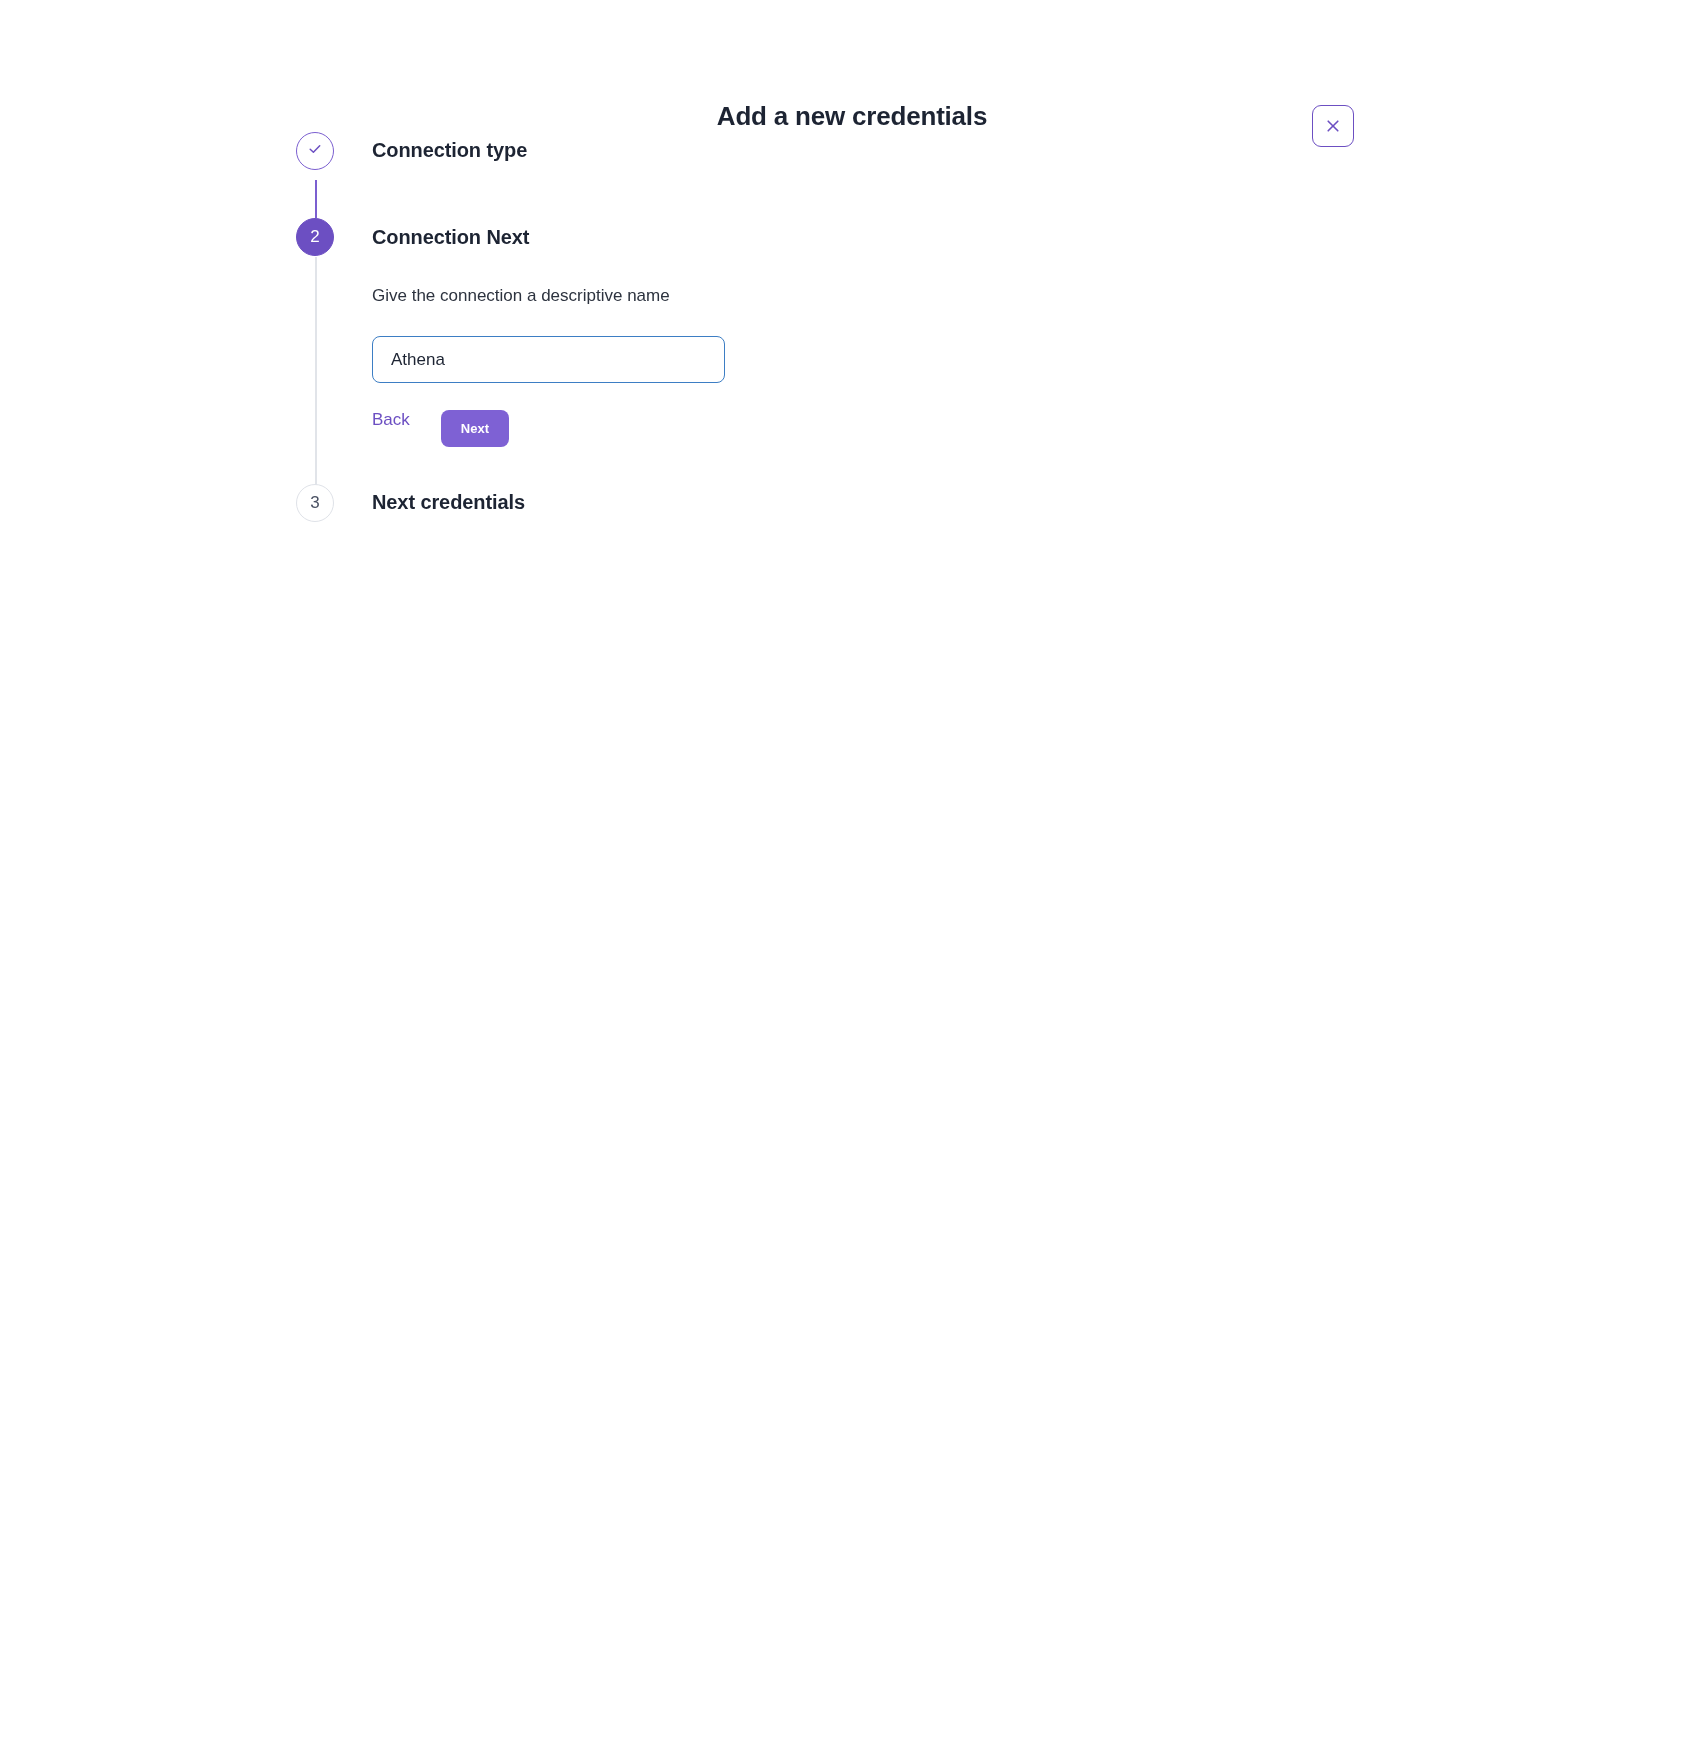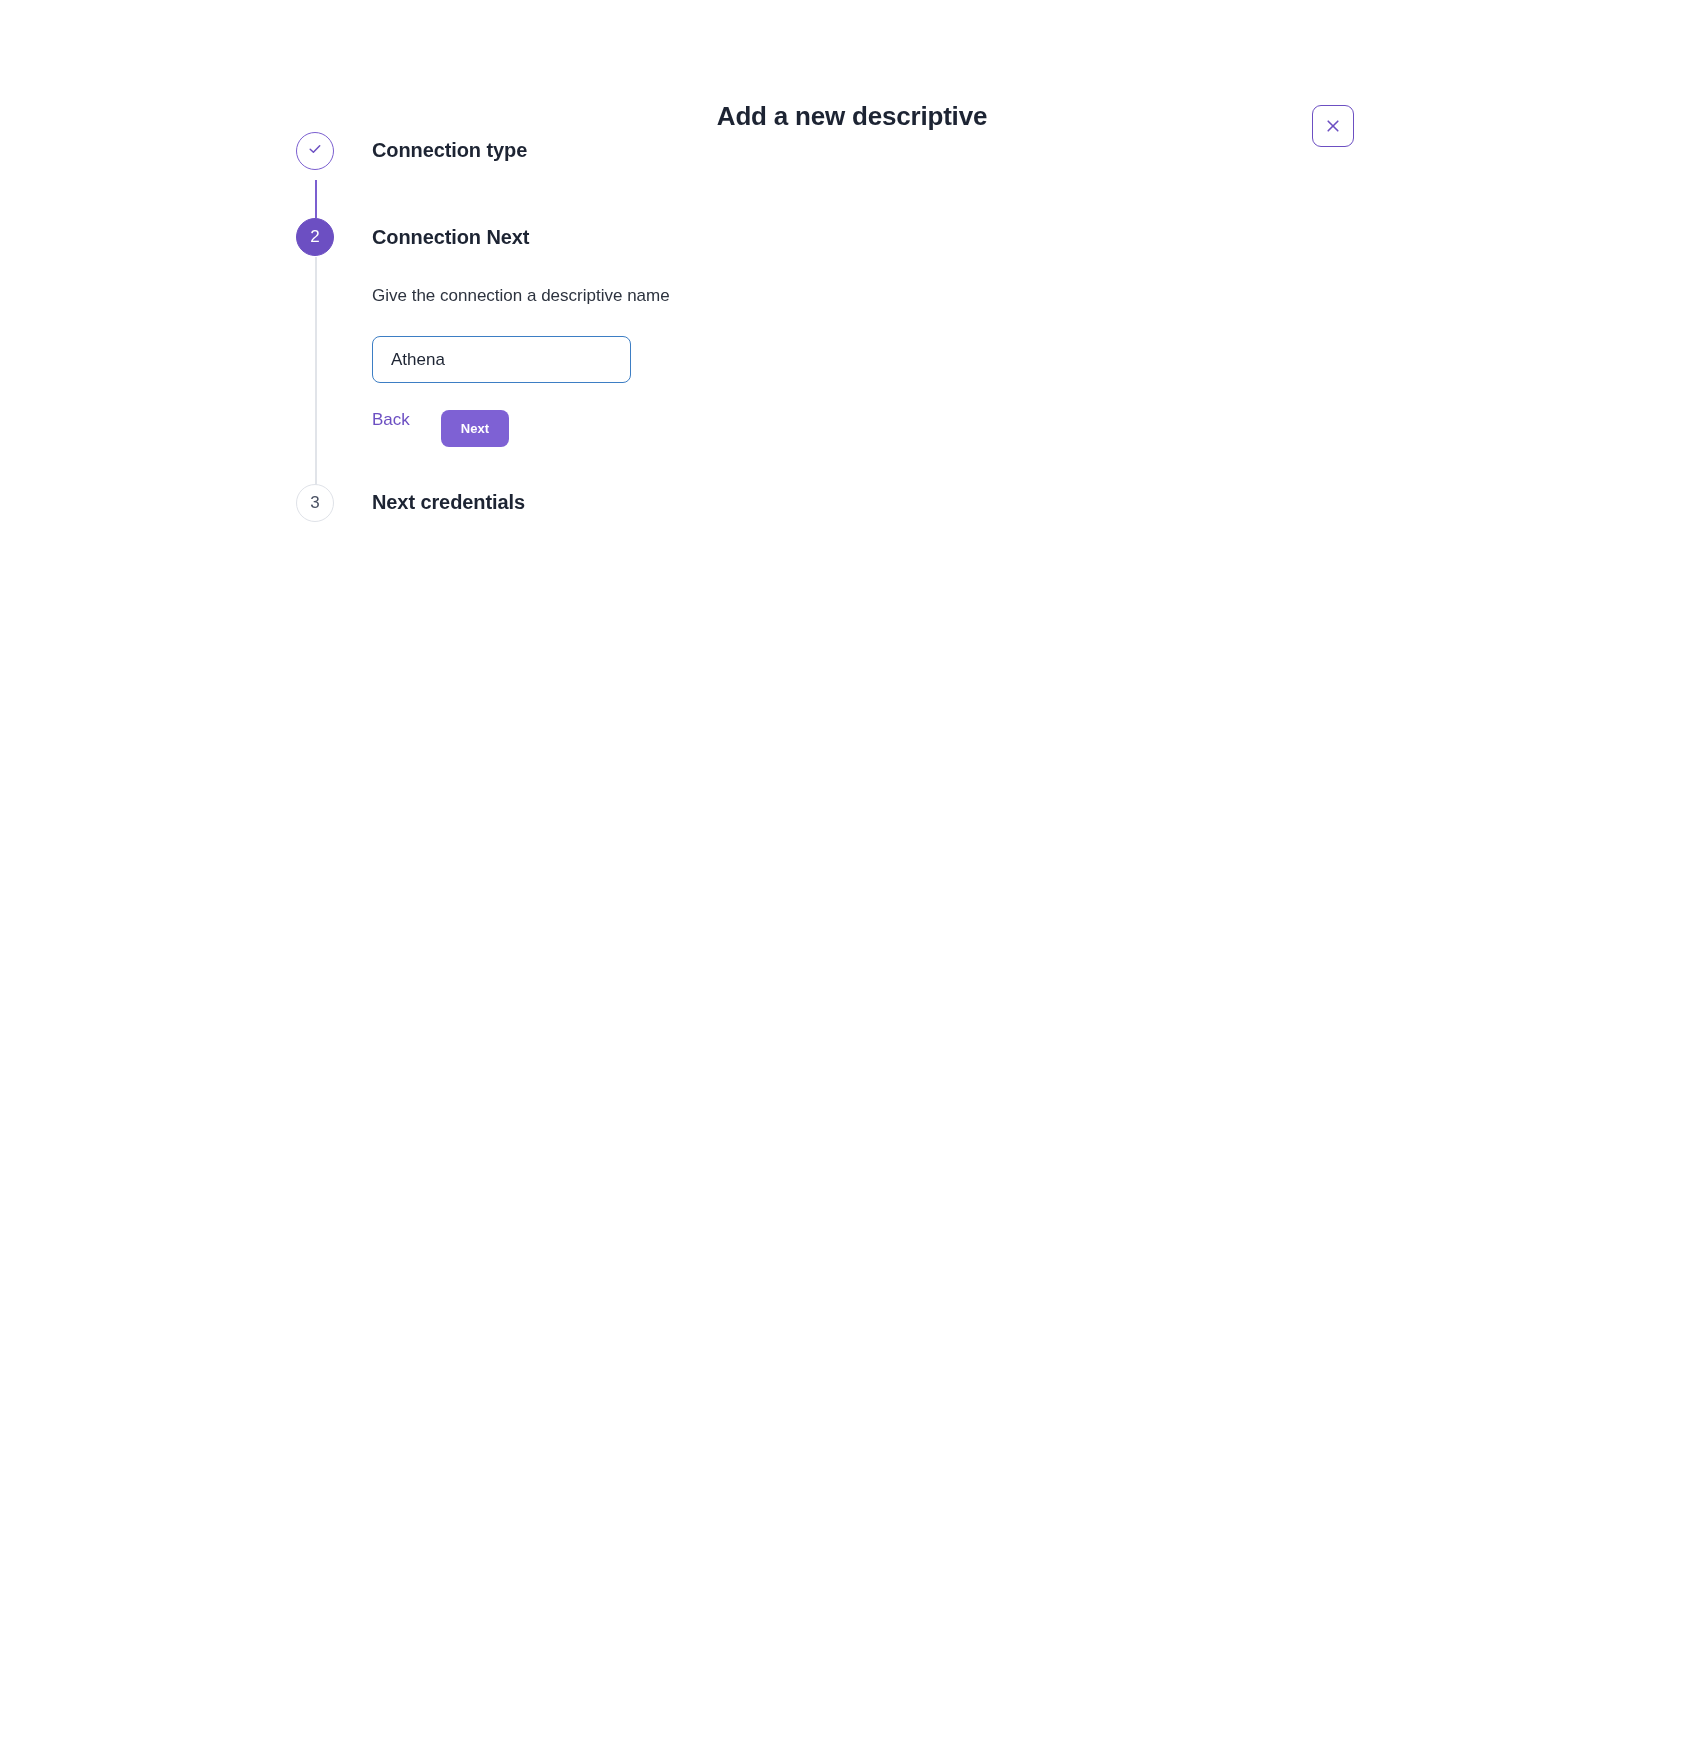--- a/index.html
+++ b/index.html
@@ -129,21 +129,21 @@
   }
 
   #field-label {
     font-size: 17px;
     color: #2d333f;
     margin-bottom: 30px;
   }
 
   #connection-name-input {
     display: block;
-    width: 259px;
+    width: 353px;
     height: 47px;
     padding: 0 18px;
     font-family: "Liberation Sans", sans-serif;
     font-size: 17px;
     color: #1d2433;
     background: #ffffff;
     border: 1.8px solid #3d7ec4;
     border-radius: 8px;
     outline: none;
   }
@@ -178,21 +178,21 @@
     cursor: pointer;
   }
 </style>
 </head>
 <body>
 
 <div id="top-band"></div>
 
 <div id="modal">
 
-  <div id="dialog-title">Add a new descriptive</div>
+  <div id="dialog-title">Add a new credentials</div>
 
   <div id="close-button">
     <span>
       <svg width="14" height="14" viewBox="0 0 14 14" aria-hidden="true">
         <path d="M2.2 2.2 L11.8 11.8 M11.8 2.2 L2.2 11.8" stroke="#6c4fc2" stroke-width="1.6" stroke-linecap="round"></path>
       </svg>
     </span>
   </div>
 
   <div id="stepper">

